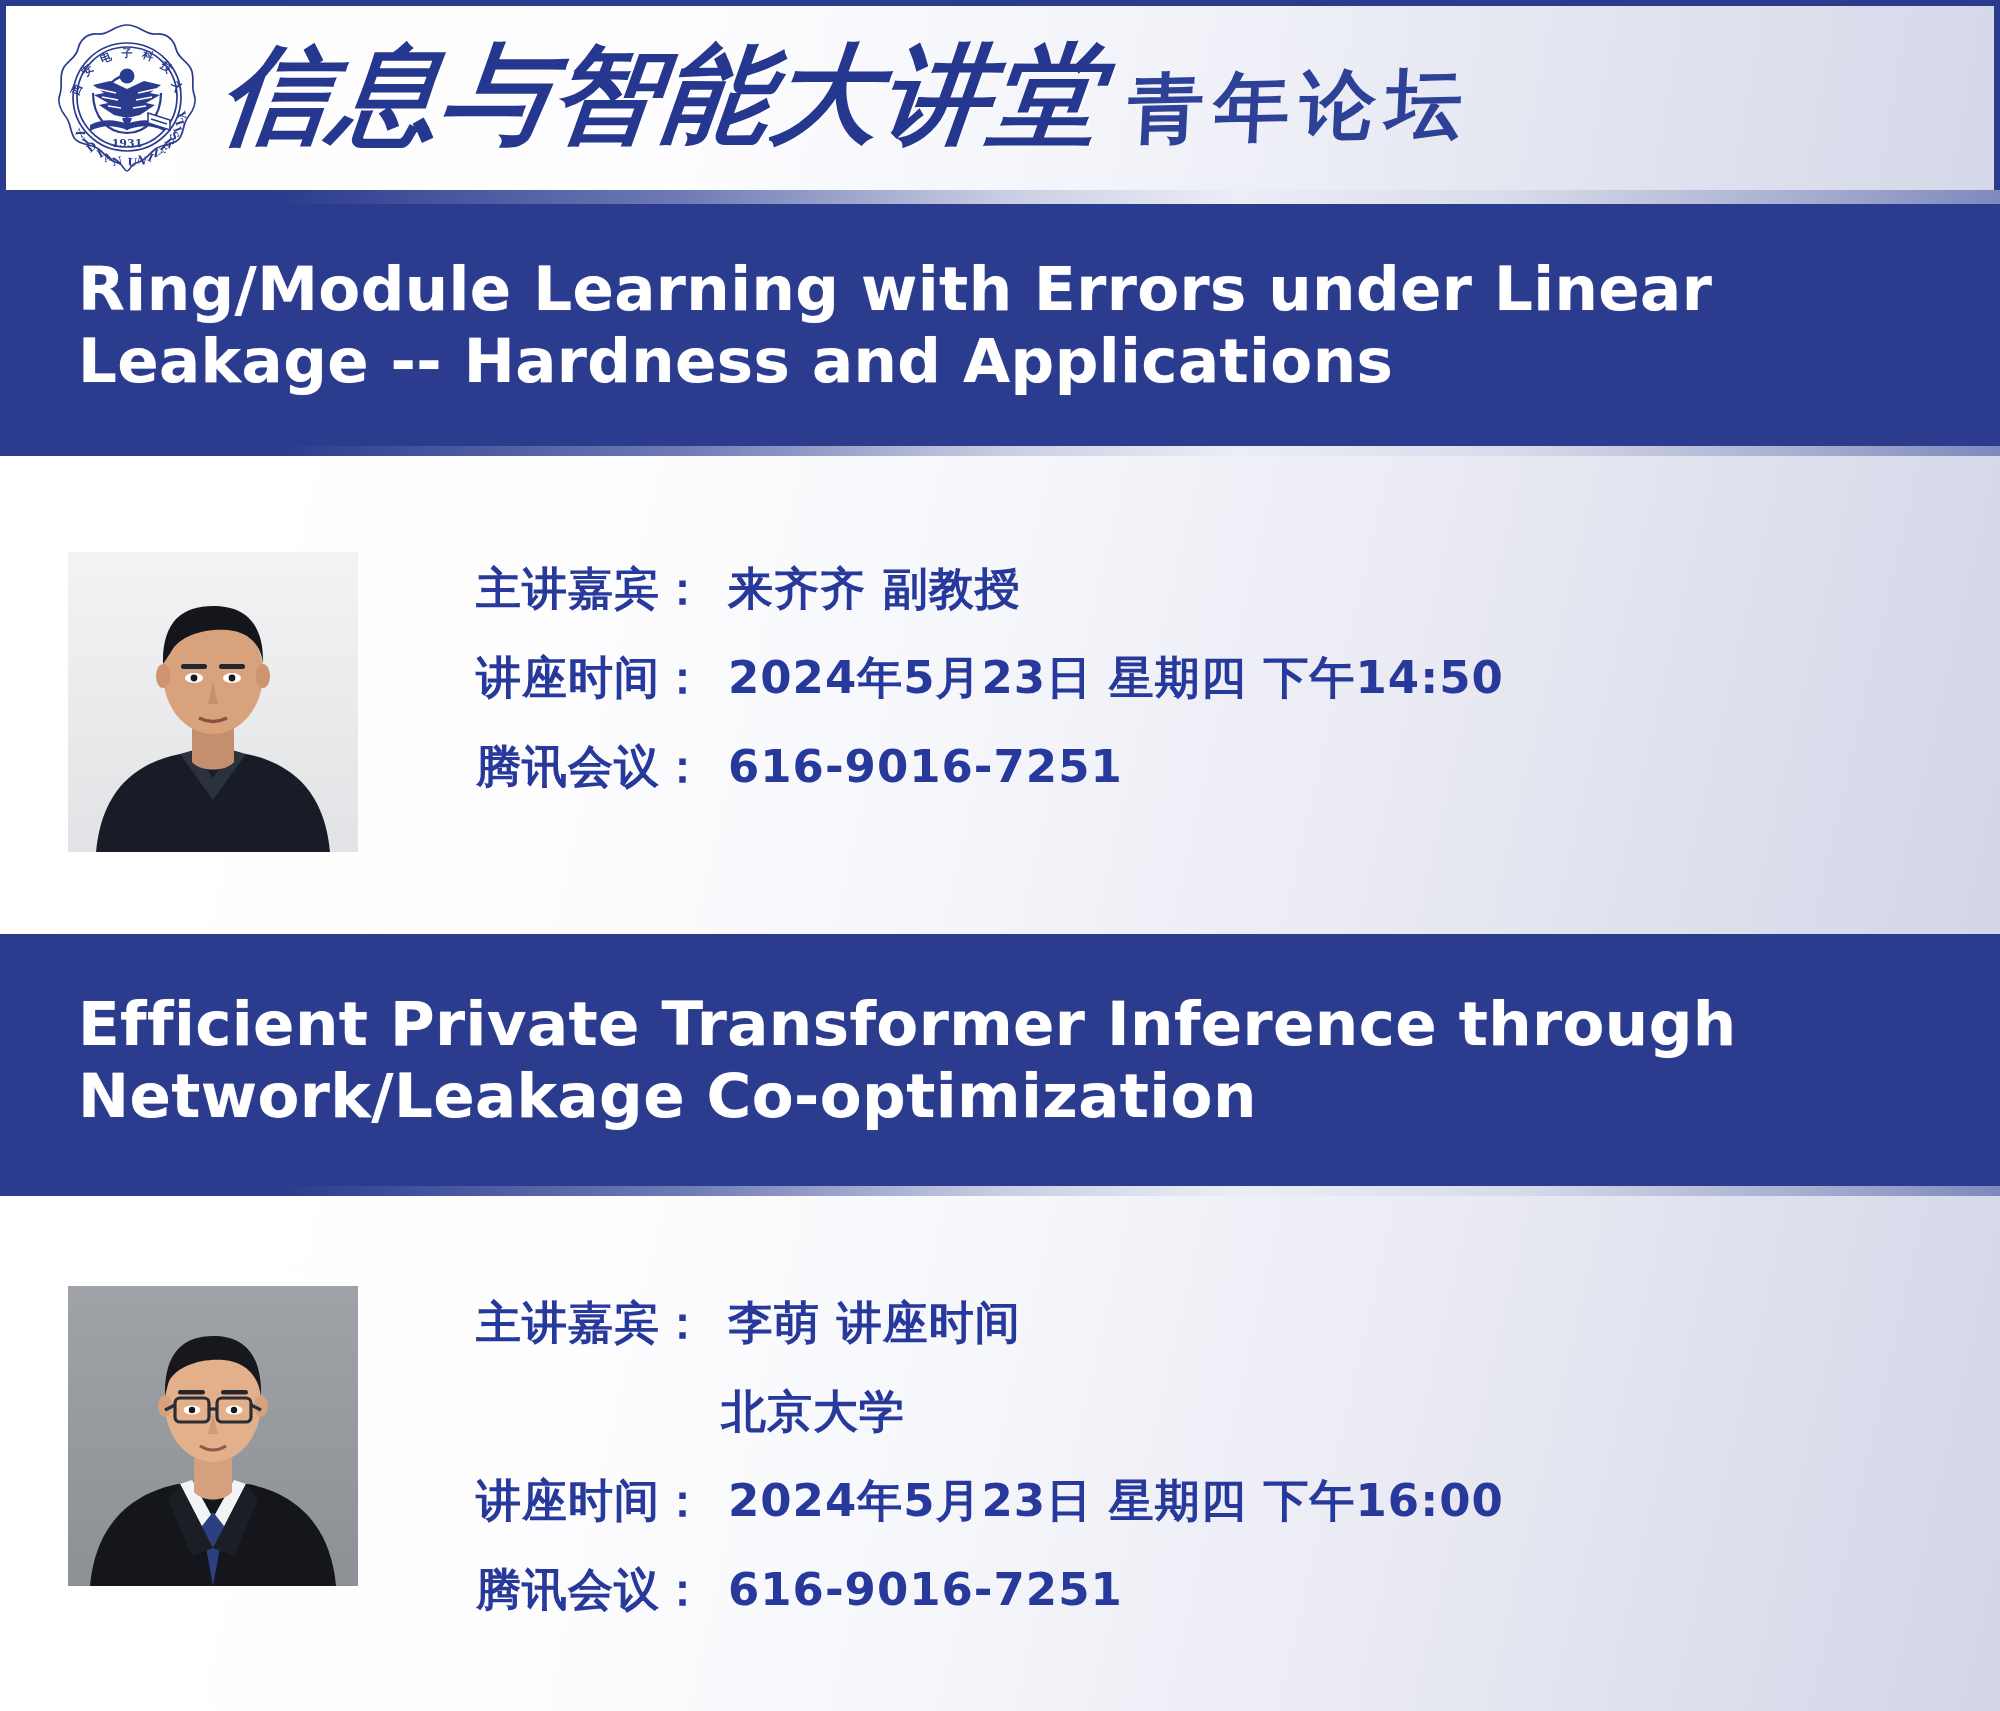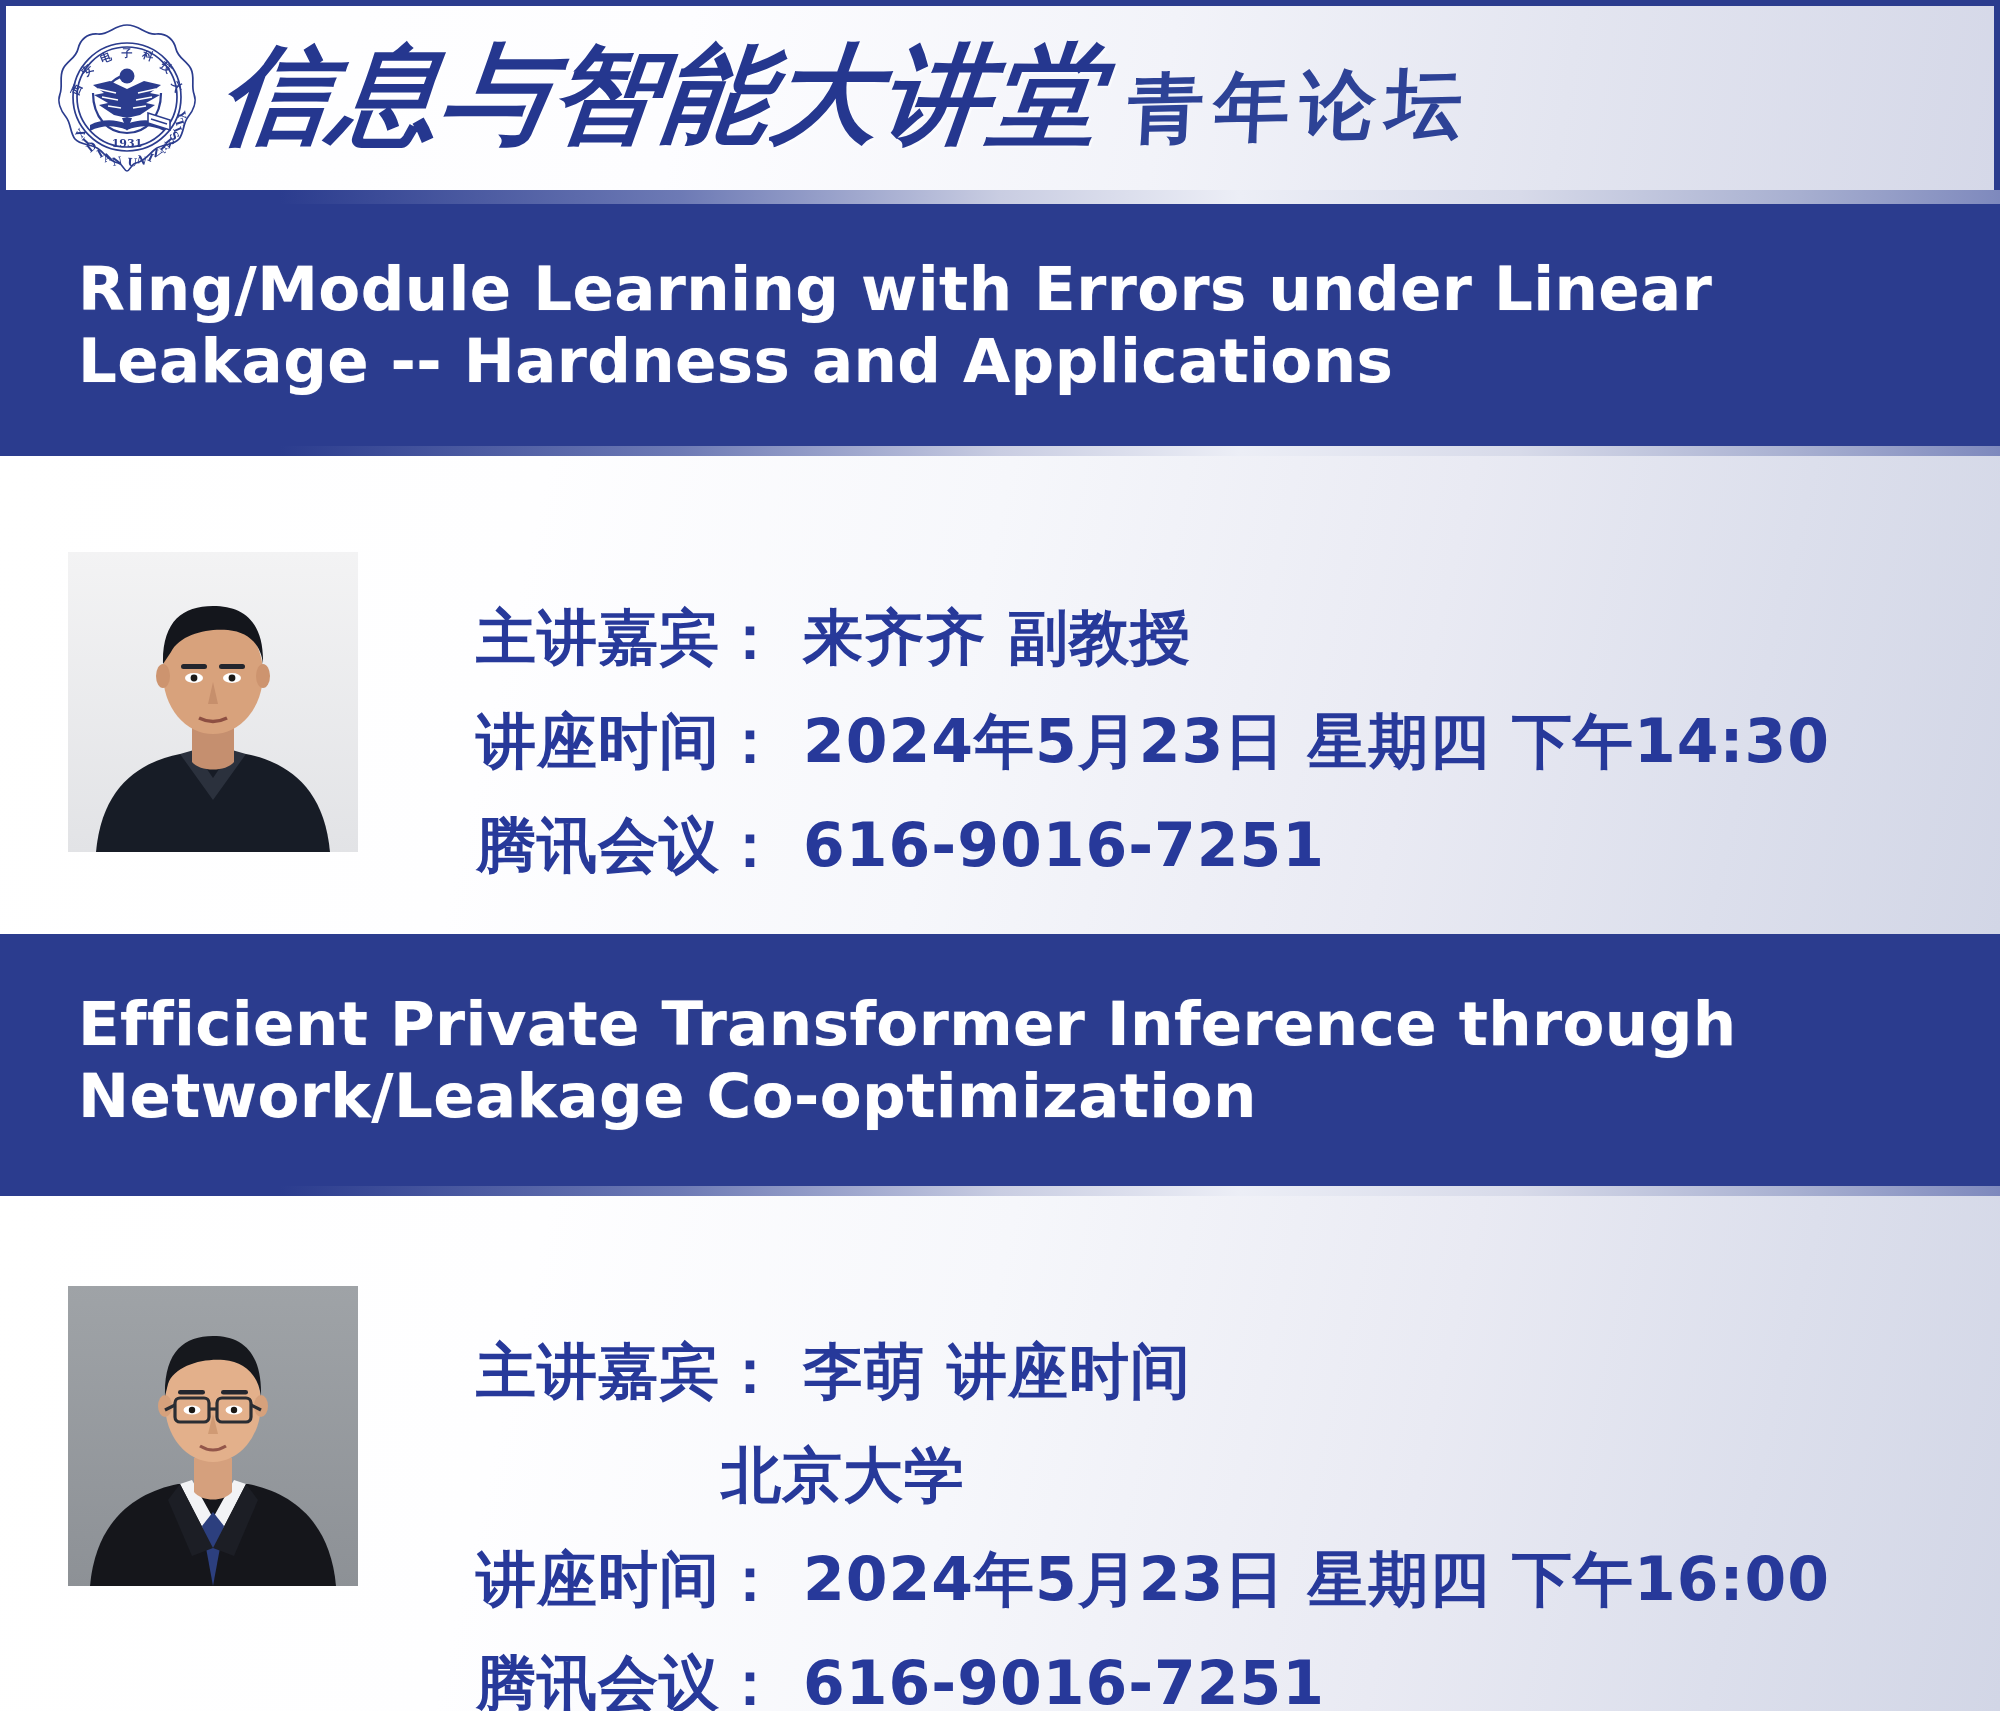--- a/index.html
+++ b/index.html
@@ -106,25 +106,24 @@
     flex:1 1 auto;
     padding-left:118px;
     padding-top:14px;
   }
   .drow{
     display:flex;
     align-items:baseline;
     font-family:"DejaVu Sans","Liberation Sans",sans-serif;
     font-weight:bold;
     color:#27399a;
-    font-size:60px;
+    font-size:45px;
     line-height:1;
     margin-bottom:44px;
     white-space:nowrap;
-    margin-top:41px;
   }
   .drow .label{flex:0 0 auto;letter-spacing:1px;}
   .drow .value{flex:0 0 auto;margin-left:22px;letter-spacing:1px;}
   .drow.indent{padding-left:245px;}
   .drow:last-child{margin-bottom:0;}
 </style>
 </head>
 <body>
 
 <div class="poster">
@@ -274,21 +273,21 @@
       </div>
     </div>
 
     <div class="details">
       <div class="drow">
         <span class="label">主讲嘉宾：</span>
         <span class="value">来齐齐  副教授</span>
       </div>
       <div class="drow">
         <span class="label">讲座时间：</span>
-        <span class="value">2024年5月23日  星期四  下午14:30</span>
+        <span class="value">2024年5月23日  星期四  下午14:50</span>
       </div>
       <div class="drow">
         <span class="label">腾讯会议：</span>
         <span class="value">616-9016-7251</span>
       </div>
     </div>
   </div>
 
   <div class="titlebar" style="top:934px;height:252px">
     <div class="titlebar-text">Efficient Private Transformer Inference through Network/Leakage Co-optimization</div>

